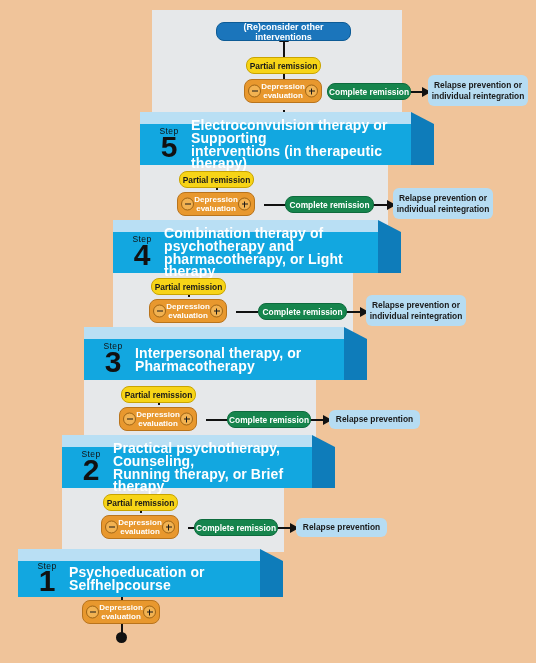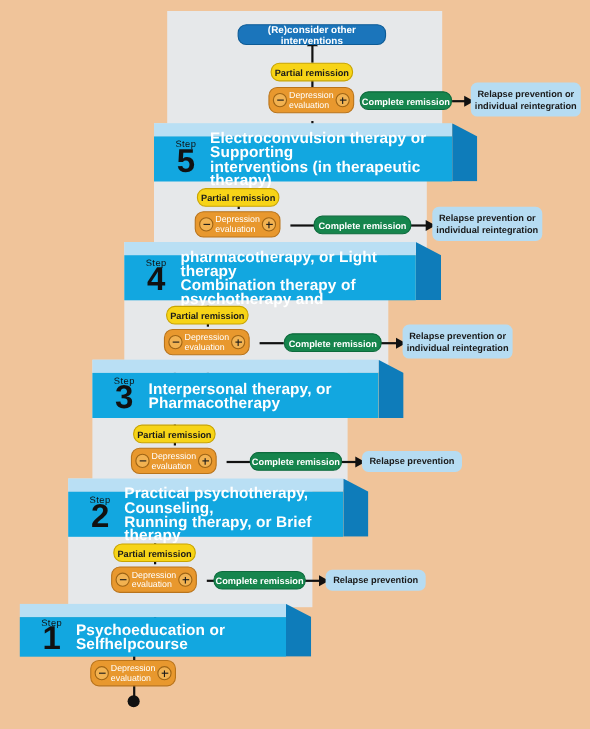--- a/index.html
+++ b/index.html
@@ -70,22 +70,22 @@
   }
 
   
   .deval{
     position:absolute;box-sizing:border-box;
     background:#e8982e;border:1px solid #b9741c;
     border-radius:8px;
     display:flex;align-items:center;justify-content:center;
   }
   .deval .dtext{
-    color:#ffffff;font-size:8px;font-weight:normal;line-height:9.3px;
-    text-align:left;
+    color:#ffffff;font-size:8px;font-weight:bold;line-height:9.3px;
+    text-align:center;
   }
   .badge{
     position:absolute;top:50%;transform:translateY(-50%);
     width:11px;height:11px;border-radius:50%;
     background:#f2b251;border:1px solid #9e6415;
     display:flex;align-items:center;justify-content:center;
   }
   .badge.minus{left:3px;}
   .badge.plus{right:3px;}
   .badge .bar{position:absolute;background:#1a1a1a;}
@@ -207,22 +207,22 @@
 
   <div class="stepblock" style="left:113px;top:220px;width:288px;height:53px;">
     <div class="topface" style="width:265px;"></div>
     <div class="sideface" style="left:265px;top:0px;height:53px;clip-path:polygon(0 0,100% 12px,100% 100%,0 100%);"></div>
     <div class="face" style="width:265px;height:41px;">
       <div class="stepnum">
         <span class="lbl">Step</span>
         <span class="num">4</span>
       </div>
       <div class="steptext">
+        <div>Combination therapy of psychotherapy and</div>
         <div>pharmacotherapy, or Light therapy</div>
-        <div>Combination therapy of psychotherapy and</div>
       </div>
     </div>
   </div>
 
   <div class="stepblock" style="left:140px;top:112px;width:294px;height:53px;">
     <div class="topface" style="width:271px;"></div>
     <div class="sideface" style="left:271px;top:0px;height:53px;clip-path:polygon(0 0,100% 12px,100% 100%,0 100%);"></div>
     <div class="face" style="width:271px;height:41px;">
       <div class="stepnum">
         <span class="lbl">Step</span>

